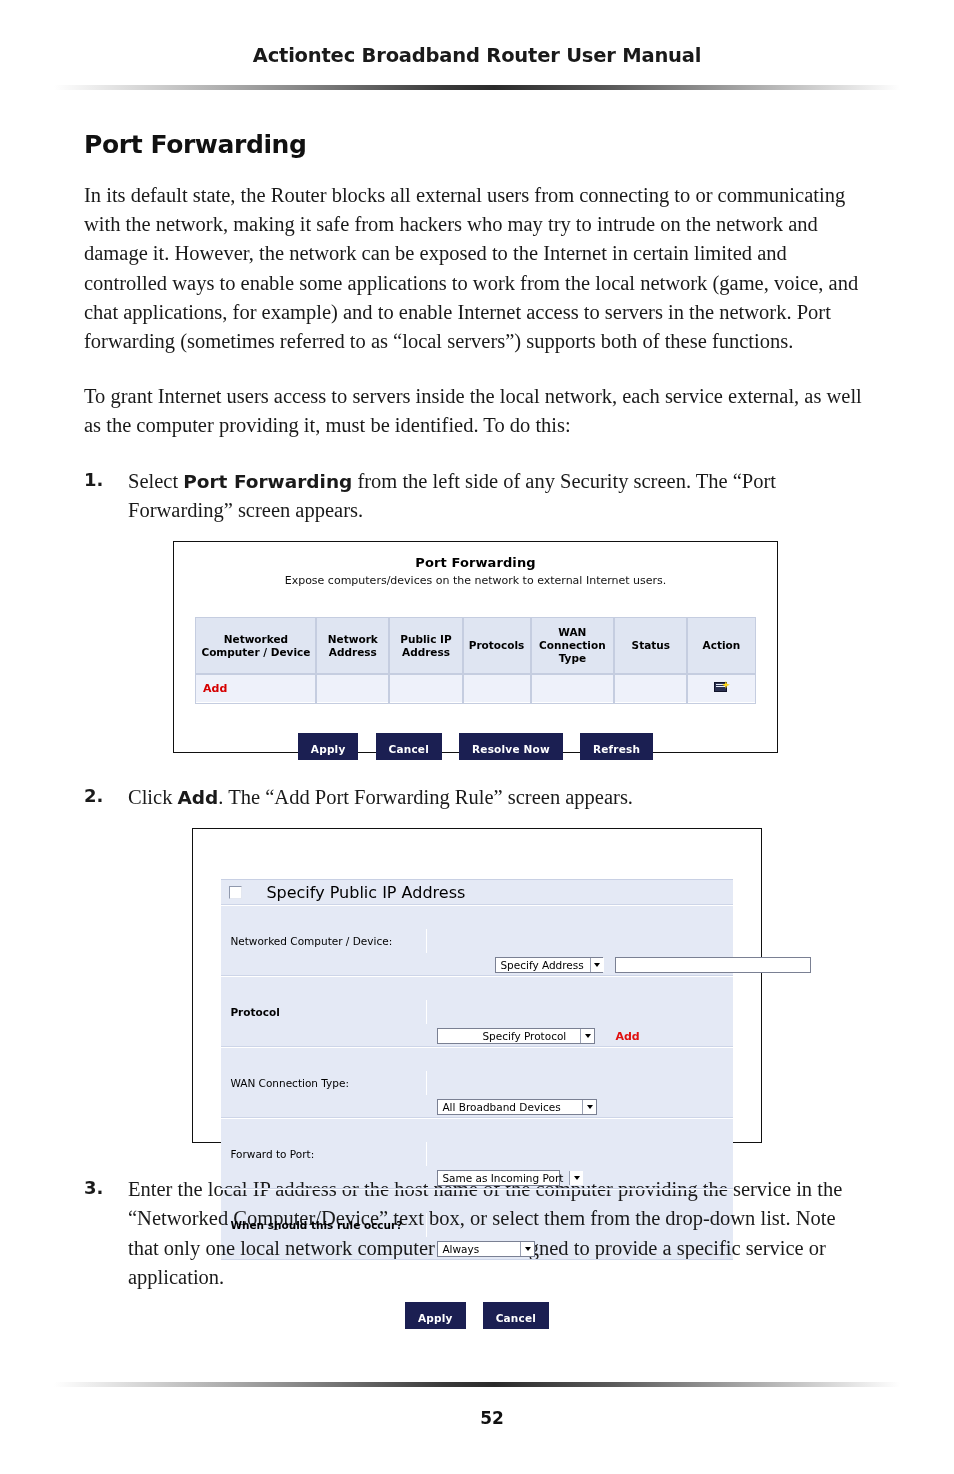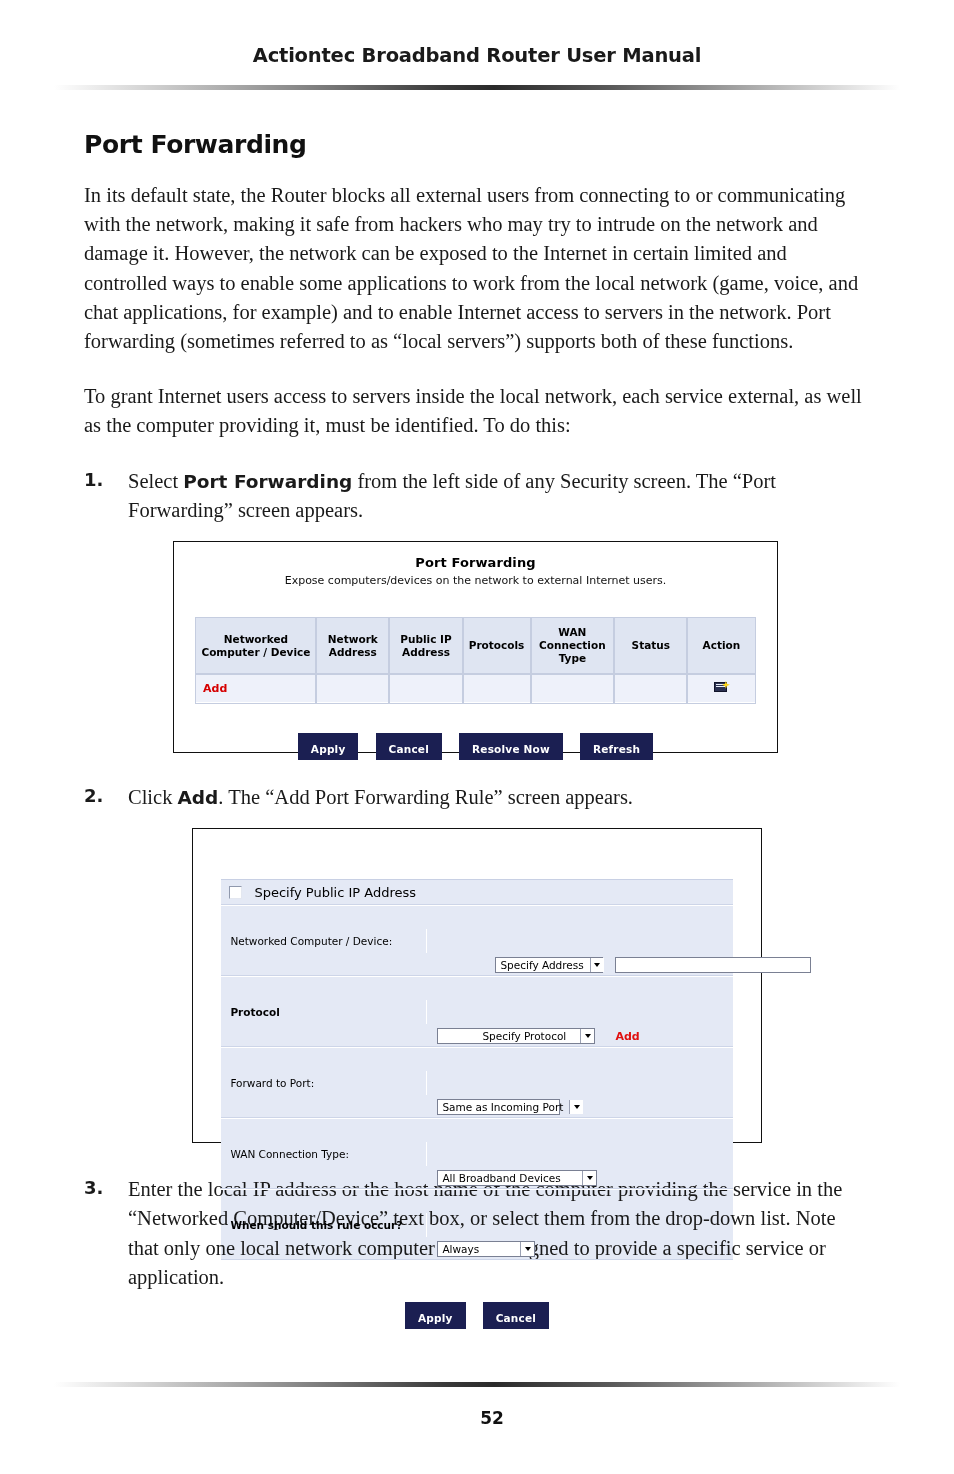--- a/index.html
+++ b/index.html
@@ -246,22 +246,22 @@
   .chk {
     width: 11px; height: 11px;
     background: #ffffff;
     border: 1px solid #9099ad;
     border-right-color: #e3e7f0;
     border-bottom-color: #e3e7f0;
     display: inline-block;
     vertical-align: middle;
   }
   .chk-label {
-    font-size: 13px;
-    margin-left: 12px;
+    font-size: 16px;
+    margin-left: 24px;
     vertical-align: middle;
   }
 
   .ui-select {
     background: #ffffff;
     border: 1px solid #7a8093;
     height: 16px;
     display: inline-flex;
     align-items: center;
     font-size: 10.5px;
@@ -429,36 +429,36 @@
             <span class="sel-text">Specify Protocol</span>
             <span class="arrow">
                 <i></i>
               </span>
           </span>
           <span class="link-add">Add</span>
         </div>
       </div>
 
       <div class="form-row">
-        <div class="form-label">Forward to Port:</div>
+        <div class="form-label">WAN Connection Type:</div>
         <div class="form-field indent-b">
-          <span class="ui-select w-fwd">
-            <span class="sel-text">Same as Incoming Port</span>
+          <span class="ui-select w-wan">
+            <span class="sel-text">All Broadband Devices</span>
             <span class="arrow">
                 <i></i>
               </span>
           </span>
         </div>
       </div>
 
       <div class="form-row">
-        <div class="form-label">WAN Connection Type:</div>
+        <div class="form-label">Forward to Port:</div>
         <div class="form-field indent-b">
-          <span class="ui-select w-wan">
-            <span class="sel-text">All Broadband Devices</span>
+          <span class="ui-select w-fwd">
+            <span class="sel-text">Same as Incoming Port</span>
             <span class="arrow">
                 <i></i>
               </span>
           </span>
         </div>
       </div>
 
       <div class="form-row">
         <div class="form-label bold">When should this rule occur?</div>
         <div class="form-field indent-b">

